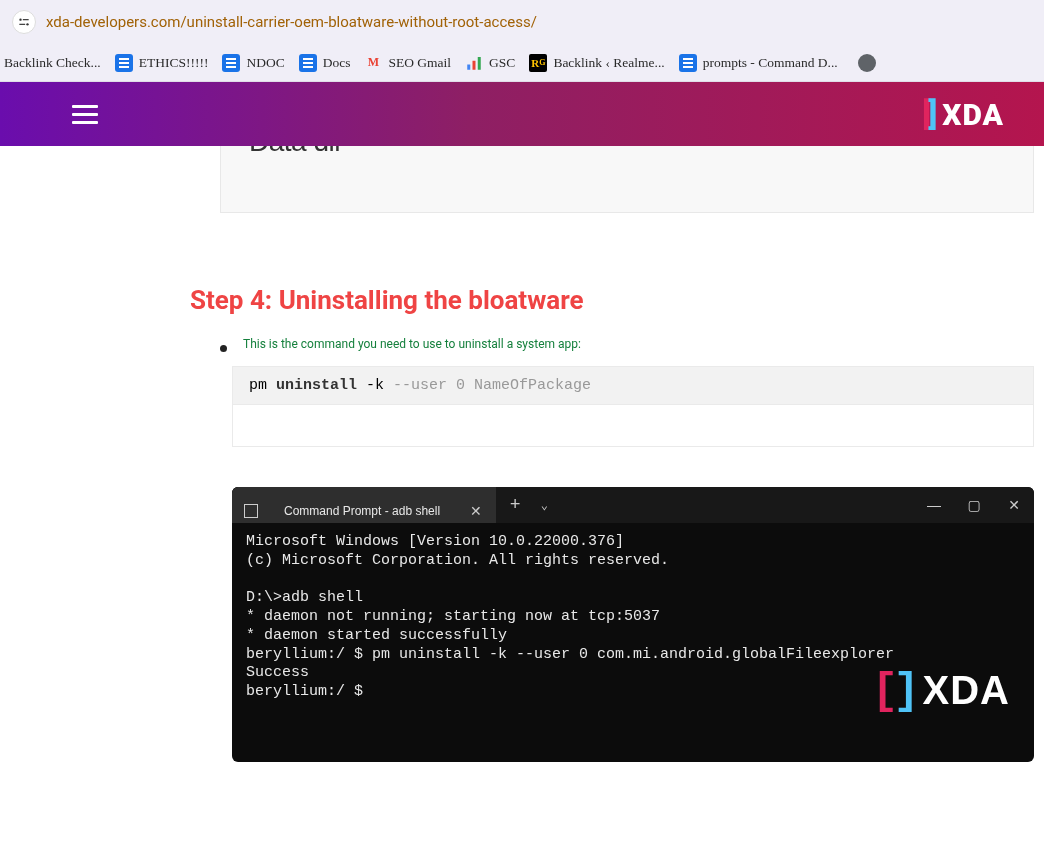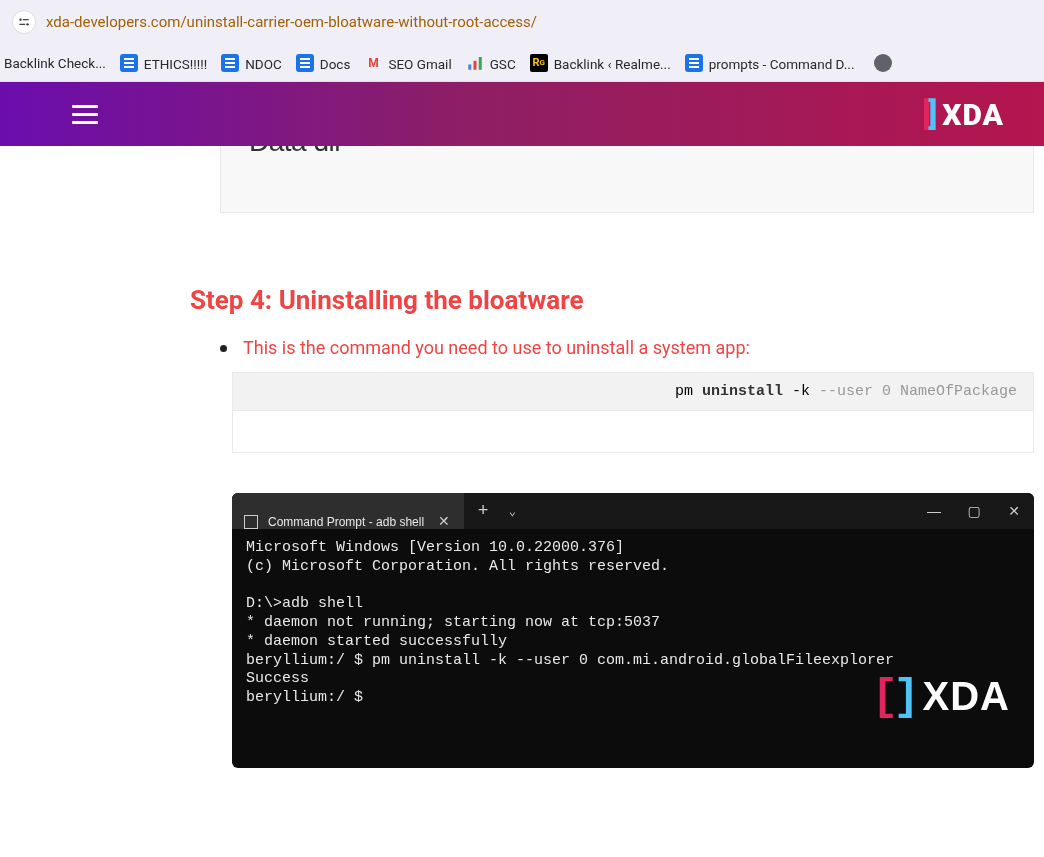--- a/index.html
+++ b/index.html
@@ -29,24 +29,25 @@
   .bookmarks-bar {
     background: #f0eef7;
     height: 38px;
     display: flex;
     align-items: center;
     padding: 0 4px;
     gap: 14px;
     border-bottom: 1px solid #e0dee8;
   }
   .bm-item {
-    display: flex; align-items: flex-end; gap: 6px;
+    display: flex; align-items: center; gap: 6px;
     font-size: 13.5px; color: #2a2a2a;
     white-space: nowrap;
     cursor: pointer;
+    font-family: Liberation Serif, serif;
   }
   .bm-icon {
     width: 18px; height: 18px;
     display: flex; align-items: center; justify-content: center;
     font-size: 12px; font-weight: bold;
   }
   .docs-ico { background:#1a73e8; color:#fff; border-radius:3px; width:18px; height:18px; display:flex; align-items:center; justify-content:center;}
   .docs-ico::before { content:""; width:10px; height:2px; background:#fff; box-shadow: 0 -4px 0 #fff, 0 4px 0 #fff;}
   .gmail-ico { font-weight: bold; }
   .gsc-ico { width:18px; height:18px; display:flex; align-items:center; justify-content:center; }
@@ -123,30 +124,29 @@
   .bullet-wrap {
     margin: 22px 0 0 220px;
     display: flex;
     gap: 16px;
   }
   .bullet-dot {
     width: 7px; height: 7px; border-radius: 50%;
     background: #222; margin-top: 8px; flex-shrink: 0;
   }
   .bullet-text {
-    font-size: 18px; color: #ef4444;
+    font-size: 12px; color: #15803d;
   }
   .code-box {
     margin: 14px 10px 0 232px;
     background: #f2f2f2;
     border: 1px solid #eaeaea;
     padding: 10px 16px 10px 16px;
     font-family: "Courier New", Consolas, monospace;
     font-size: 15px;
-    text-align: right;
   }
   .code-box .kw { font-weight: 700; color:#333; }
   .code-box .arg { color:#999; }
   .code-pad {
     margin: 0 10px 0 232px;
     border-left:1px solid #eaeaea;
     border-right:1px solid #eaeaea;
     border-bottom:1px solid #eaeaea;
     background:#fff;
     height:42px;
@@ -160,23 +160,23 @@
     position: relative;
   }
   .term-titlebar {
     background: #181818;
     height: 36px;
     display: flex; align-items: center;
   }
   .term-tab {
     background: #2e2e2e;
     height: 36px;
-    display: flex; align-items: flex-end;
+    display: flex; align-items: center;
     padding: 12px 10px 0 12px;
-    gap: 10px;
+    gap: 26px;
     border-top-left-radius: 6px;
   }
   .term-tab-ico {
     width: 14px; height: 14px; border: 1px solid #ccc;
   }
   .term-tab-title { color: #e8e8e8; font-size: 12px; font-family: "Segoe UI", sans-serif;}
   .term-tab-close { color:#ccc; font-size: 14px; cursor:pointer; padding:0 4px; font-family:"Segoe UI",sans-serif;}
   .term-newtab {
     color:#ccc; font-size: 18px; padding: 0 14px; cursor:pointer;
   }

